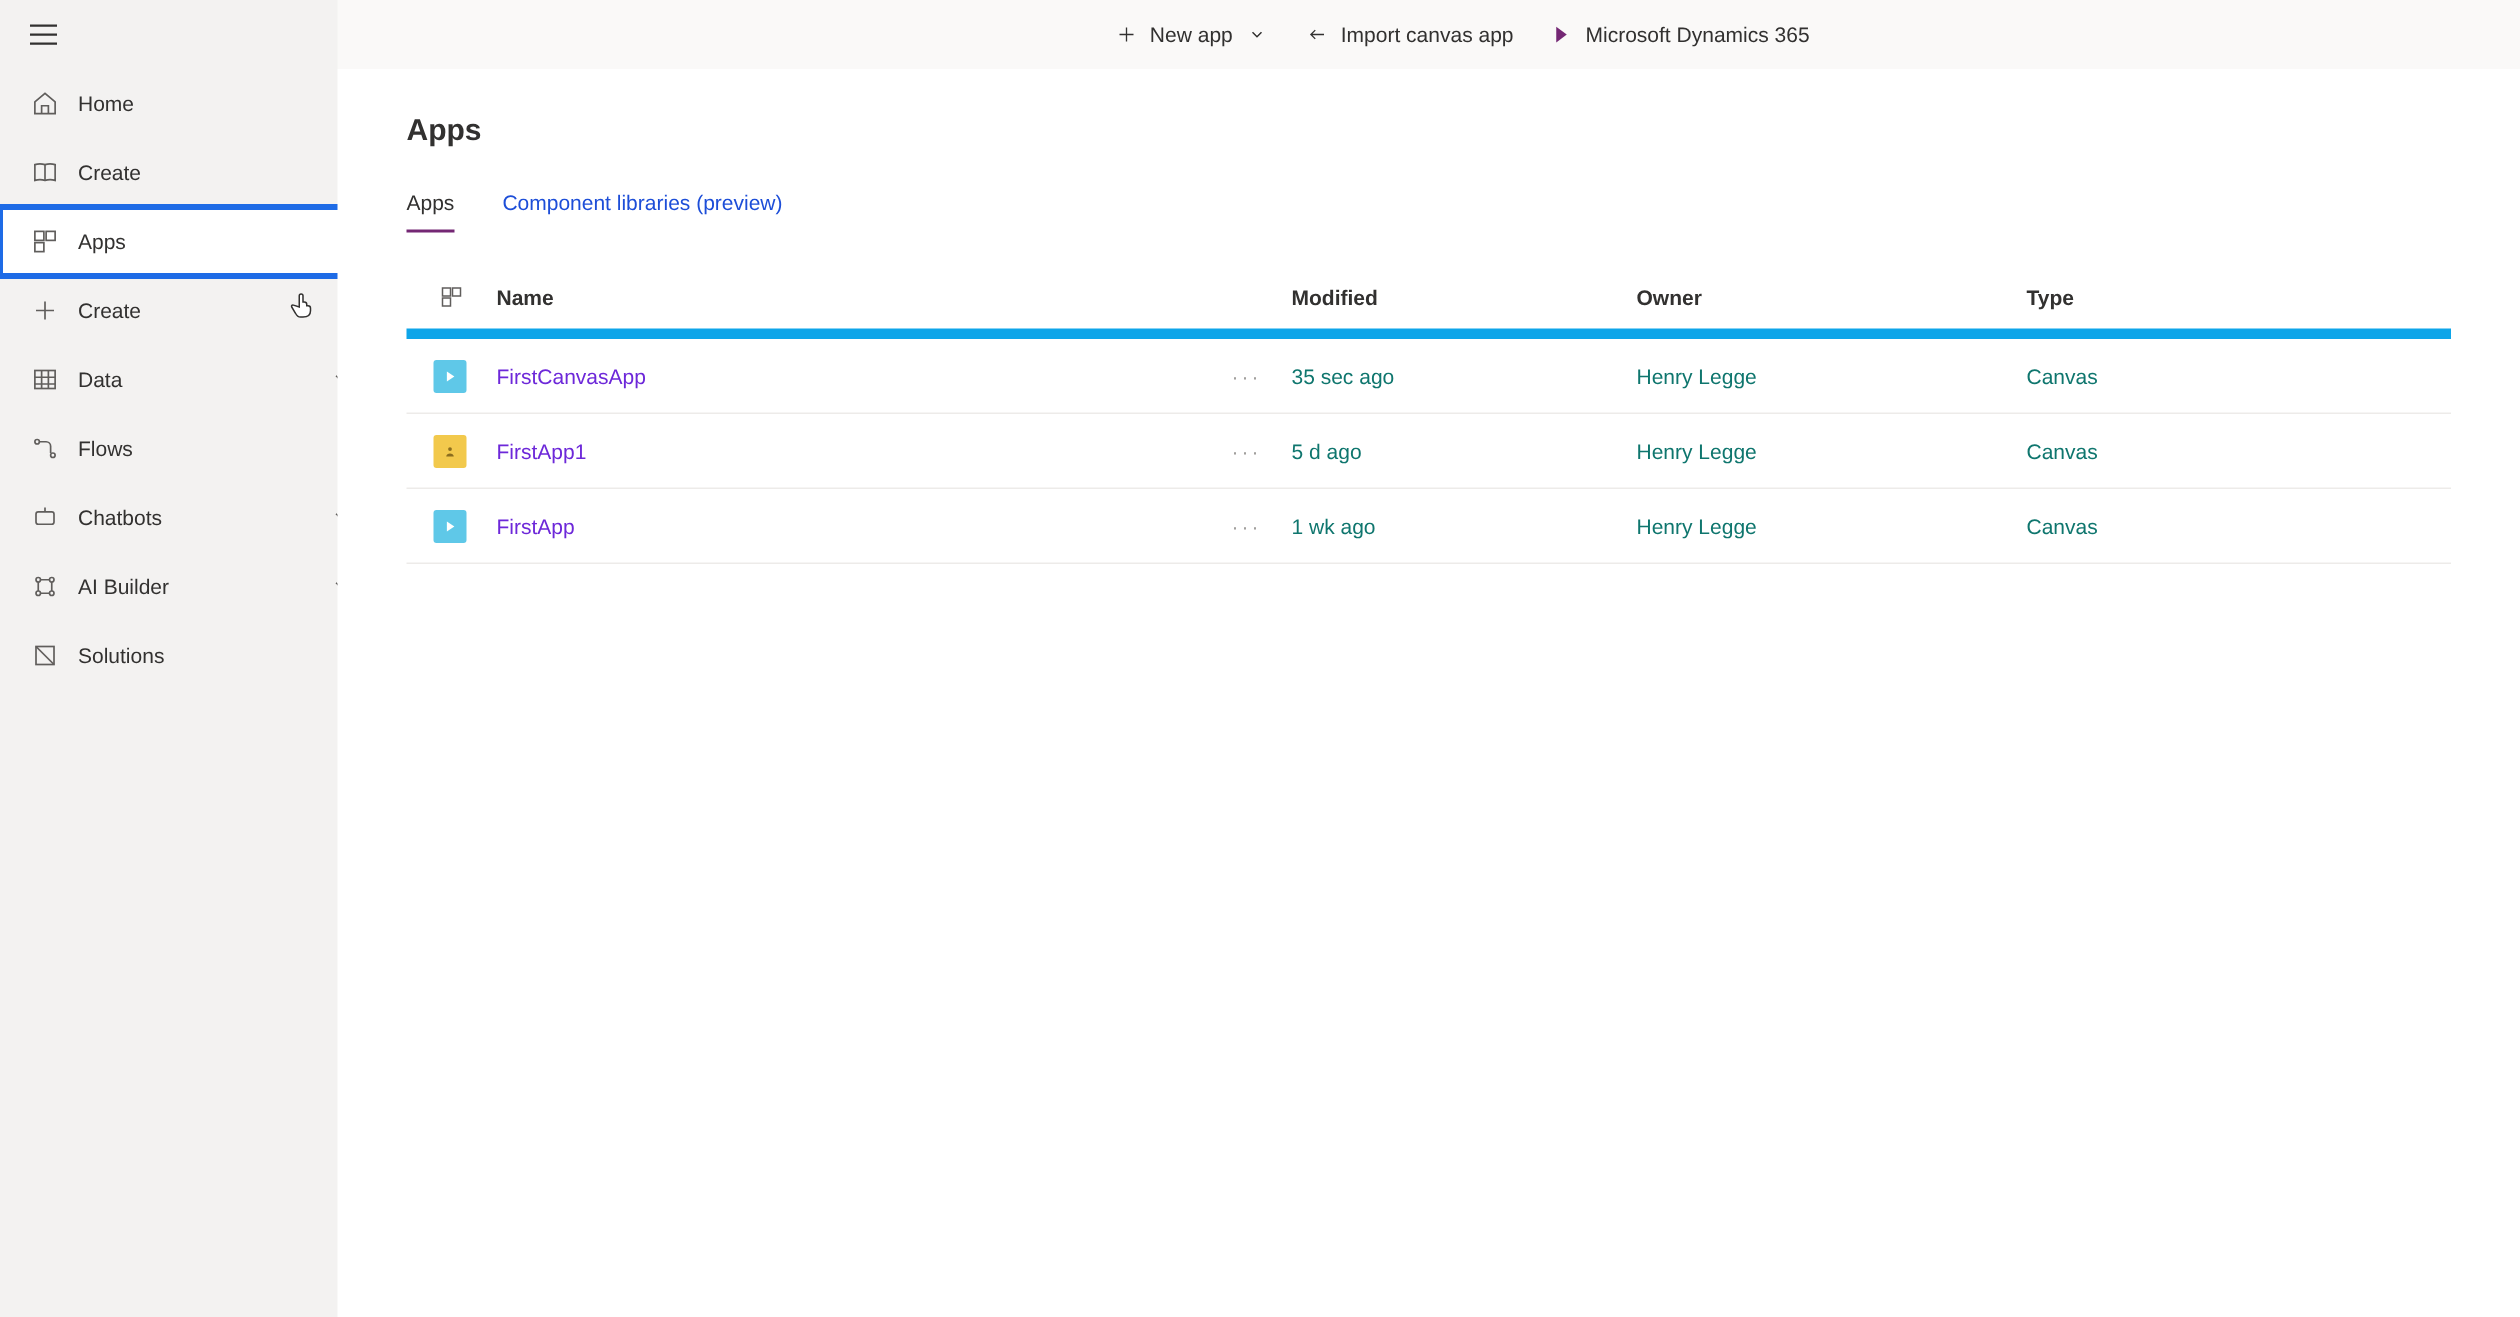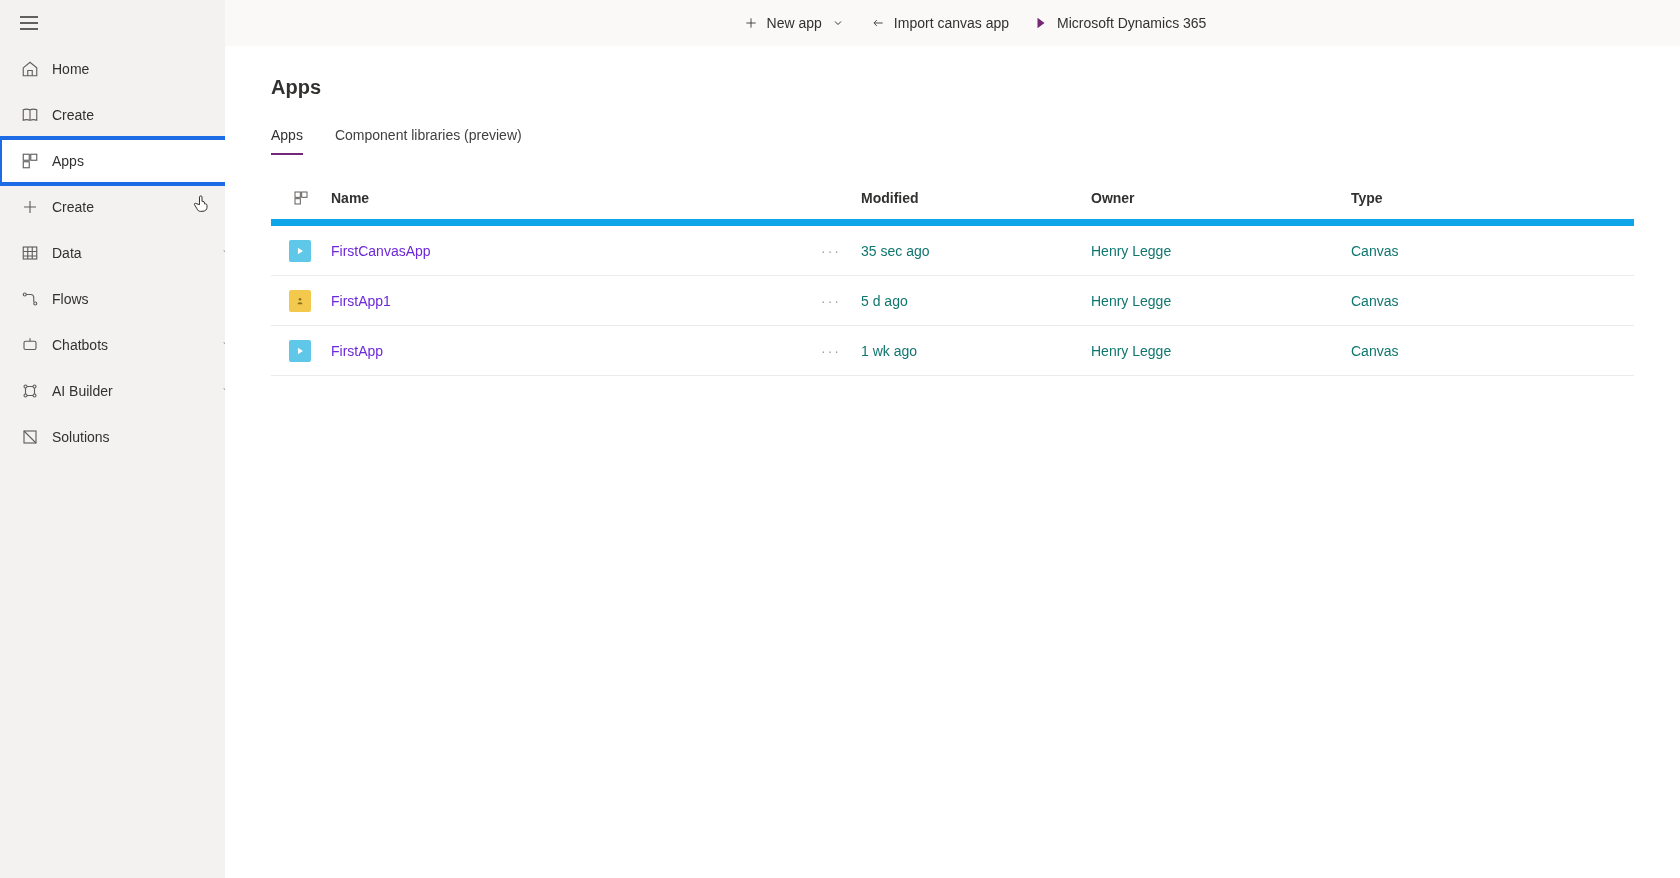--- a/index.html
+++ b/index.html
@@ -74,21 +74,21 @@
     padding: 30px 0 0 46px;
   }
   .tabs {
     display: flex;
     gap: 32px;
     padding: 28px 0 0 46px;
     border-bottom: 1px solid transparent;
   }
   .tab {
     font-size: 14px;
-    color: #404040;
+    color: #1d4ed8;
     padding-bottom: 10px;
     cursor: pointer;
   }
   .tab.active {
     color: #323130;
     border-bottom: 2px solid #742774;
     font-weight: 400;
   }
 
   .table {

